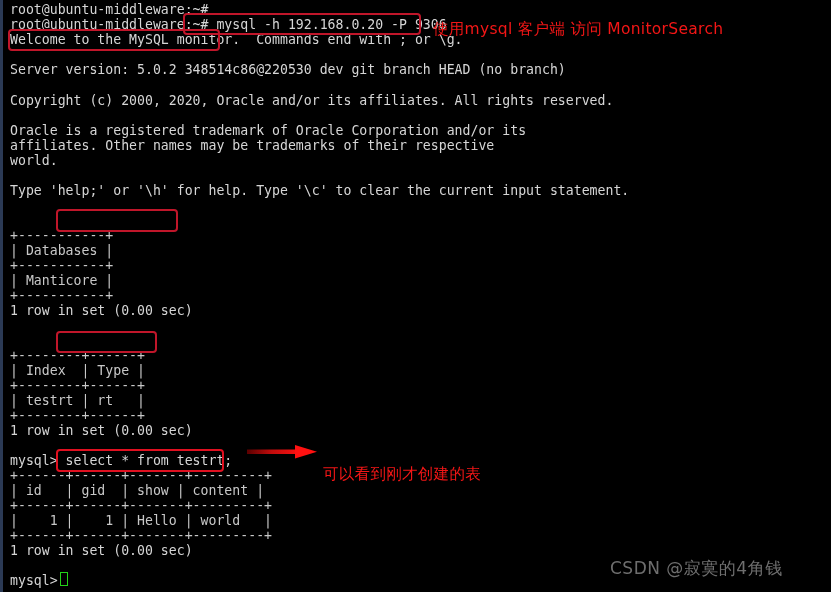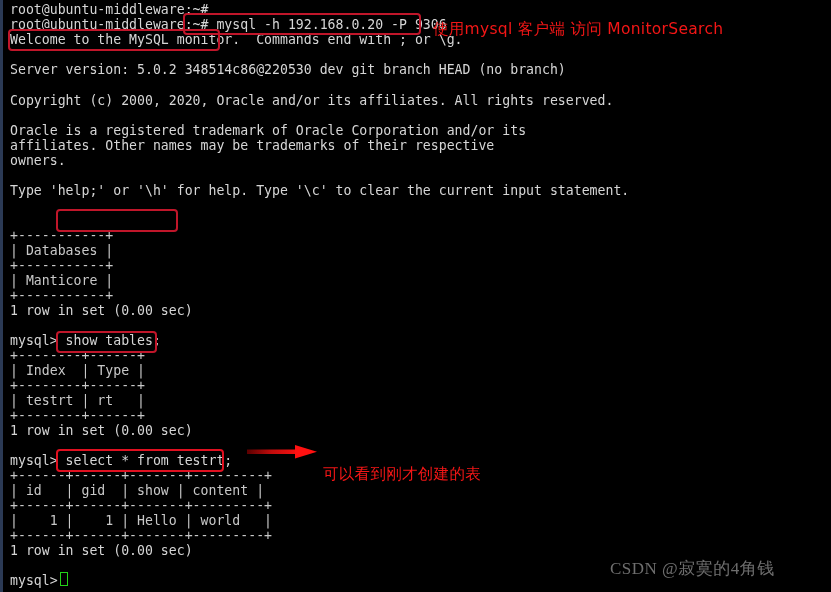--- a/index.html
+++ b/index.html
@@ -94,34 +94,33 @@
 
   <div class="line" style="top:2px">root@ubuntu-middleware:~#</div>
   <div class="line" style="top:17px">root@ubuntu-middleware:~# mysql -h 192.168.0.20 -P 9306</div>
   <div class="line" style="top:32px">Welcome to the MySQL monitor.  Commands end with ; or \g.</div>
   <div class="line" style="top:62px">Server version: 5.0.2 348514c86@220530 dev git branch HEAD (no branch)</div>
   <div class="line" style="top:77px"></div>
   <div class="line" style="top:93px">Copyright (c) 2000, 2020, Oracle and/or its affiliates. All rights reserved.</div>
   <div class="line" style="top:108px"></div>
   <div class="line" style="top:123px">Oracle is a registered trademark of Oracle Corporation and/or its</div>
   <div class="line" style="top:138px">affiliates. Other names may be trademarks of their respective</div>
-  <div class="line" style="top:153px">owners.</div>
+  <div class="line" style="top:153px">world.</div>
   <div class="line" style="top:168px"></div>
   <div class="line" style="top:183px">Type 'help;' or '\h' for help. Type '\c' to clear the current input statement.</div>
   <div class="line" style="top:198px"></div>
 
   <div class="line tbl" style="top:228px">+-----------+</div>
   <div class="line tbl" style="top:243px">| Databases |</div>
   <div class="line tbl" style="top:258px">+-----------+</div>
   <div class="line tbl" style="top:273px">| Manticore |</div>
   <div class="line tbl" style="top:288px">+-----------+</div>
   <div class="line" style="top:303px">1 row in set (0.00 sec)</div>
   <div class="line" style="top:318px"></div>
 
-  <div class="line" style="top:333px">mysql&gt; show tables;</div>
   <div class="line tbl" style="top:348px">+--------+------+</div>
   <div class="line tbl" style="top:363px">| Index  | Type |</div>
   <div class="line tbl" style="top:378px">+--------+------+</div>
   <div class="line tbl" style="top:393px">| testrt | rt   |</div>
   <div class="line tbl" style="top:408px">+--------+------+</div>
   <div class="line" style="top:423px">1 row in set (0.00 sec)</div>
   <div class="line" style="top:438px"></div>
 
   <div class="line" style="top:453px">mysql&gt; select * from testrt;</div>
   <div class="line tbl" style="top:468px">+------+------+-------+---------+</div>
@@ -154,15 +153,15 @@
         <stop offset="45%" stop-color="#c00c0c"></stop>
         <stop offset="100%" stop-color="#ff1111"></stop>
       </linearGradient>
     </defs>
     <rect x="0" y="9.5" width="54" height="4.5" fill="url(#argrad)"></rect>
     <polygon points="48,5 70,11.8 48,18.6" fill="#ff1111"></polygon>
   </svg>
 
   <div class="note" style="left:320px; top:464px;">可以看到刚才创建的表</div>
 
-  <div class="watermark" style="left:607px; top:557px;font-family:Liberation Serif, serif;">CSDN @寂寞的4角钱</div>
+  <div class="watermark" style="left:607px; top:557px;">CSDN @寂寞的4角钱</div>
 
 </div>
 
 </body></html>

